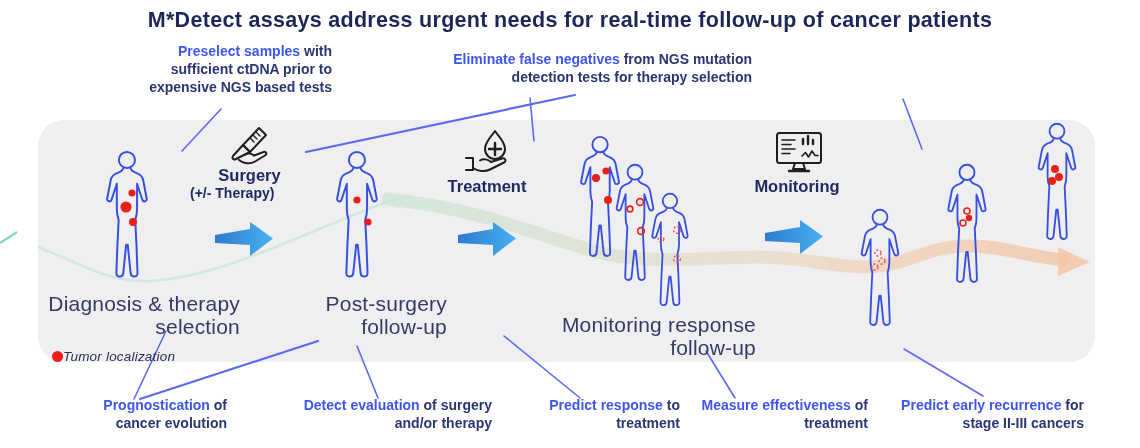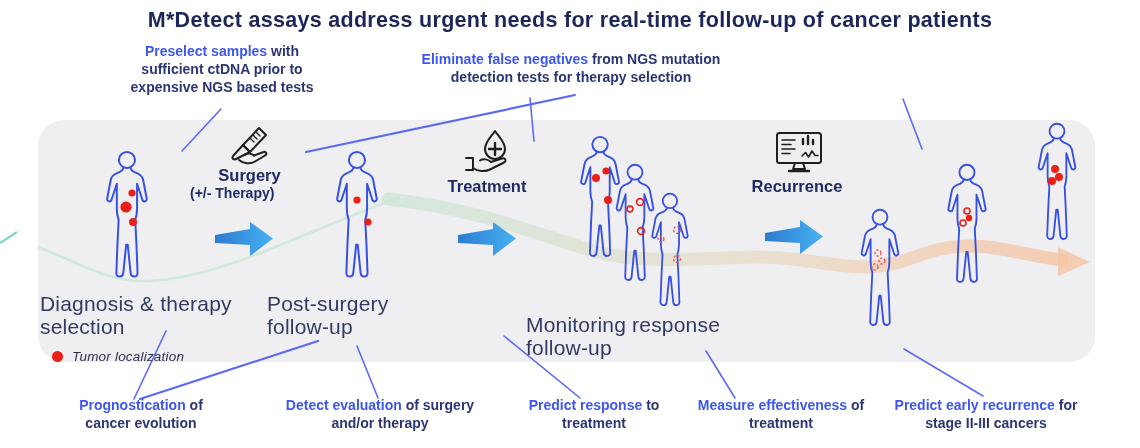--- a/index.html
+++ b/index.html
@@ -12,49 +12,49 @@
   
   .title{
     left:30px;top:8px;width:1080px;text-align:center;
     font-size:21.5px;font-weight:800;letter-spacing:.3px;color:#1d2659;
   }
   
   .panel{
     left:38px;top:120px;width:1057px;height:242px;background:#efeff1;border-radius:26px;
   }
   
-  .ann{font-size:14px;line-height:18px;font-weight:600;color:#2a3572;text-align:center;}
+  .ann{font-size:14px;line-height:18px;font-weight:600;color:#2a3572;text-align:right;}
   .ann .hl{color:#3e56f0;font-weight:700;}
   .ann-preselect{left:112px;top:42px;width:220px;}
   .ann-eliminate{left:390px;top:50px;width:362px;}
   .ann-validate{left:814px;top:42px;width:186px;}
   .ann-prognostication{left:55px;top:396px;width:172px;}
   .ann-early{left:268px;top:396px;width:224px;}
   .ann-predict-response{left:508px;top:396px;width:172px;}
   .ann-measure{left:694px;top:396px;width:174px;}
   .ann-predict-recurrence{left:888px;top:396px;width:196px;}
   
-  .phase{font-size:21px;line-height:22.5px;font-weight:500;color:#333a63;text-align:left;letter-spacing:.2px;}
+  .phase{font-size:21px;line-height:22.5px;font-weight:500;color:#333a63;text-align:right;letter-spacing:.2px;}
   .phase-diagnosis{left:40px;top:293px;width:200px;}
   .phase-postsurgery{left:267px;top:293px;width:180px;}
   .phase-response{left:526px;top:314px;width:230px;}
   .phase-recurrence{left:889px;top:317px;width:180px;}
   
   .stage-title{font-weight:800;color:#1f2a63;text-align:center;}
   .t-surgery{left:197px;top:166px;width:105px;font-size:16.5px;}
   .t-surgery-sub{left:190px;top:185px;width:120px;font-size:14px;font-weight:700;color:#1f2a63;text-align:left;}
   .t-treatment{left:432px;top:177px;width:110px;font-size:16.5px;}
   .t-monitoring{left:742px;top:177px;width:110px;font-size:16.5px;}
   
   .icon{display:block;}
   .icon-surgery{left:222px;top:125px;}
   .icon-treatment{left:458px;top:128px;}
   .icon-monitoring{left:772px;top:129px;}
   
-  .legend{left:52px;top:346px;width:200px;height:20px;display:flex;align-items:center;gap:9px;}
+  .legend{left:52px;top:346px;width:200px;height:20px;display:flex;align-items:center;gap:0;}
   .legend-dot{width:11px;height:11px;border-radius:50%;background:#e91f18;flex:0 0 auto;}
   .legend-label{font-size:13.5px;font-style:italic;color:#2b3050;letter-spacing:.2px;}
   svg.overlay{left:0;top:0;pointer-events:none;}
 </style>
 </head>
 <body>
 
 <div id="stage">
 
   <div class="abs panel"></div>
@@ -202,21 +202,21 @@
       <g stroke="#1f1f1f" stroke-width="2" fill="none" stroke-linecap="round" stroke-linejoin="round">
         <rect x="5" y="4" width="44" height="30" rx="2.5"></rect>
         <path d="M10 11 h13 M10 15.5 h9 M10 20 h13 M10 24.5 h8" stroke-width="1.6"></path>
         <path d="M31 15 v-5 M36 15 v-8 M41 15 v-4" stroke-width="2.4"></path>
         <path d="M30 27 l3.5 -3.5 l3 4.5 l3.5 -6 l3 4.5 h3" stroke-width="1.6"></path>
         <path d="M23 34 l-2 6 h12 l-2 -6"></path>
         <path d="M17 42 h20" stroke-width="2.4"></path>
       </g>
     </svg>
   </div>
-  <div class="abs stage-title t-monitoring">Recurrence</div>
+  <div class="abs stage-title t-monitoring">Monitoring</div>
 
   <div class="abs phase phase-diagnosis">Diagnosis &amp; therapy selection</div>
   <div class="abs phase phase-postsurgery">Post-surgery follow-up</div>
   <div class="abs phase phase-response">Monitoring response follow-up</div>
 
   <div class="abs legend">
     <span class="legend-dot"></span>
     <span class="legend-label">Tumor localization</span>
   </div>
 

